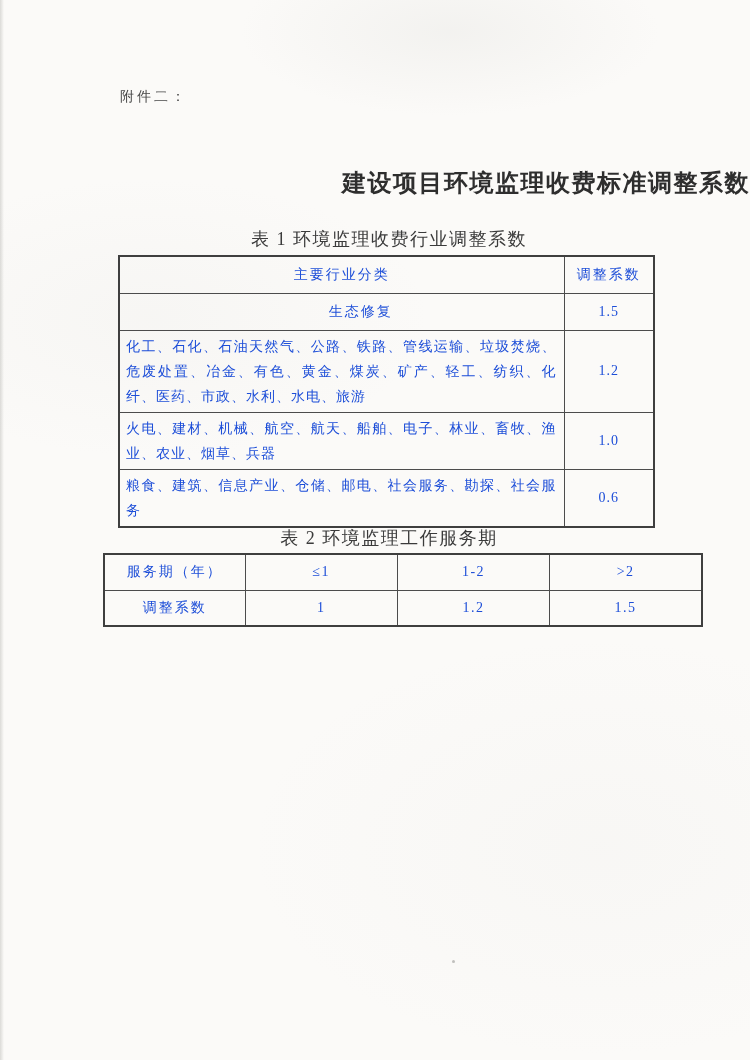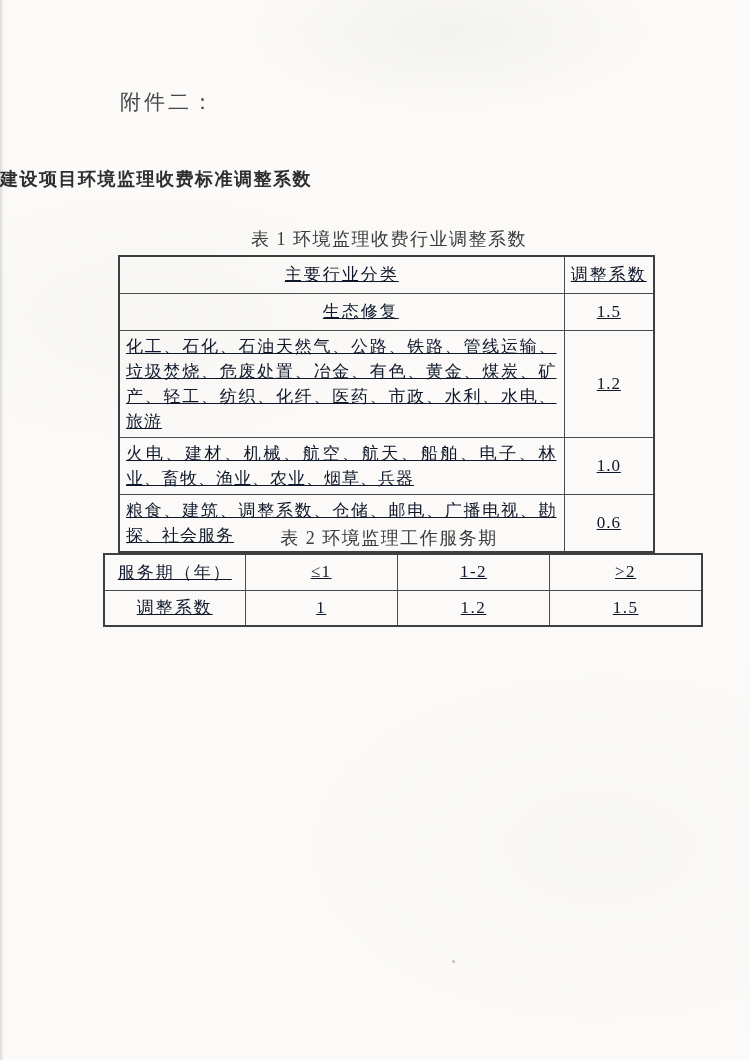--- a/index.html
+++ b/index.html
@@ -24,42 +24,41 @@
       radial-gradient(ellipse 500px 300px at 80% 80%, rgba(210,210,205,0.08), rgba(0,0,0,0) 70%);
     pointer-events: none;
   }
   .scan-speck {
     position: absolute; left: 452px; top: 960px; width: 3px; height: 3px;
     border-radius: 50%; background: rgba(120,120,118,0.45);
   }
 
   .attachment-label {
     position: absolute; left: 120px; top: 88px;
-    font-size: 21px; letter-spacing: 3px; color: #474747;
+    font-size: 14px; letter-spacing: 3px; color: #474747;
   }
   .doc-title {
     position: absolute; left: 0; top: 167px; width: 100%;
-    text-align: left; font-size: 18px; font-weight: bold;
+    text-align: right; font-size: 24px; font-weight: bold;
     letter-spacing: 1.5px; color: #2e2e2e;
     font-family: "Liberation Sans", "DejaVu Sans", sans-serif;
   }
   .table-caption {
     position: absolute; left: 0; width: 100%;
     text-align: center; font-size: 18px; letter-spacing: 1.5px; color: #3b3b3b; padding-left: 28px;
   }
   .t1-caption { top: 227px; }
   .t2-caption { top: 526px; }
 
   table {
     position: absolute;
     border-collapse: collapse;
     table-layout: fixed;
-    font-size: 17px;
-    color: #0f172a;
-    text-decoration: underline;
+    font-size: 14px;
+    color: #1d4ed8;
   }
   table.t1 { left: 118px; top: 255px; width: 537px; }
   table.t2 { left: 103px; top: 553px; width: 600px; }
   td, th {
     border: 1.6px solid #4c4c4c;
     font-weight: normal;
     vertical-align: middle;
   }
   table.t1, table.t2 { border: 2px solid #3f3f3f; }
 
@@ -111,21 +110,21 @@
   </tr>
   <tr class="r-tall">
     <td class="cat">化工、石化、石油天然气、公路、铁路、管线运输、垃圾焚烧、危废处置、冶金、有色、黄金、煤炭、矿产、轻工、纺织、化纤、医药、市政、水利、水电、旅游</td>
     <td class="coef">1.2</td>
   </tr>
   <tr class="r-mid">
     <td class="cat">火电、建材、机械、航空、航天、船舶、电子、林业、畜牧、渔业、农业、烟草、兵器</td>
     <td class="coef">1.0</td>
   </tr>
   <tr class="r-mid2">
-    <td class="cat">粮食、建筑、调整系数、仓储、邮电、广播电视、勘探、社会服务</td>
+    <td class="cat">粮食、建筑、信息产业、仓储、邮电、社会服务、勘探、社会服务</td>
     <td class="coef">0.6</td>
   </tr>
 </tbody>
   </table>
 
 <div class="table-caption t2-caption">表 2 环境监理工作服务期</div>
 
 <table class="t2">
   <colgroup>
     <col class="col-label">

